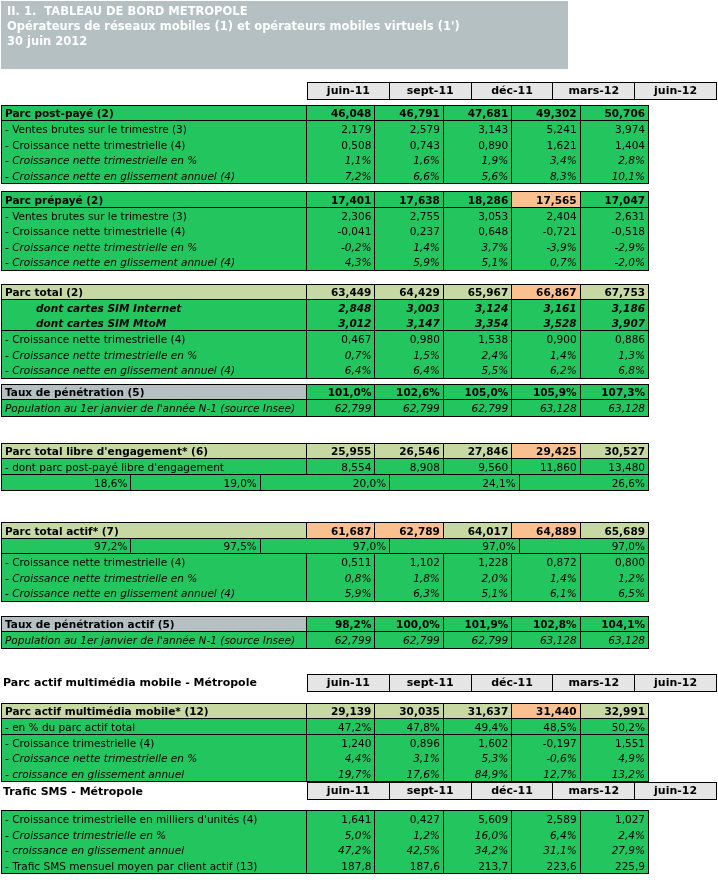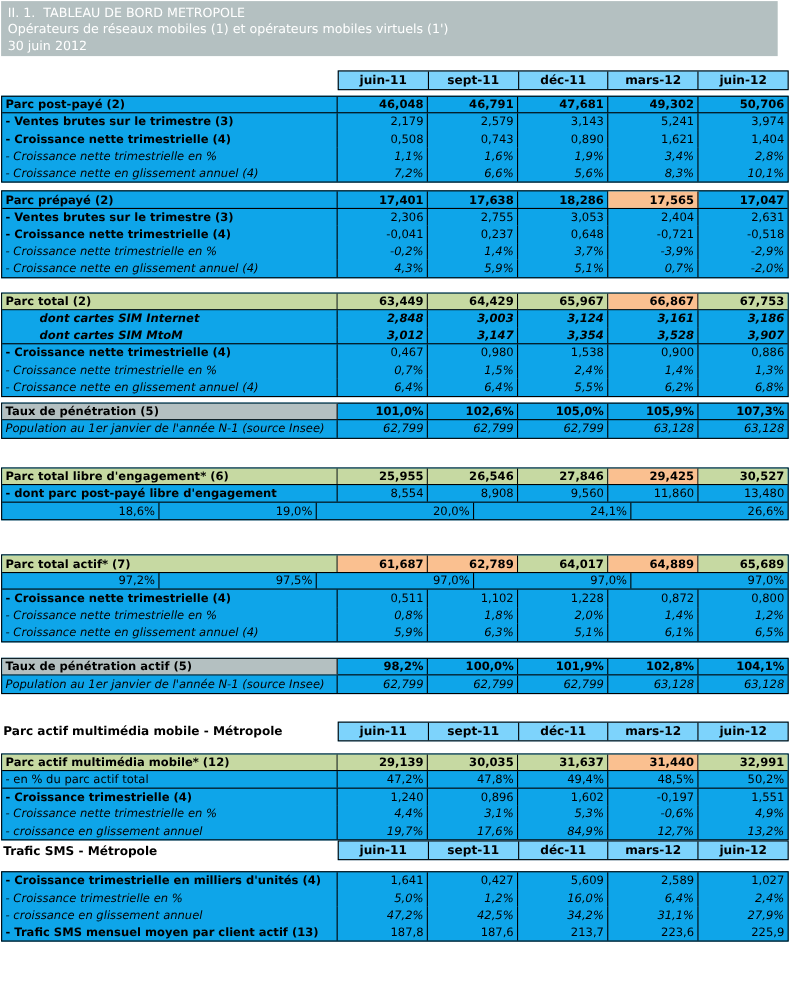--- a/index.html
+++ b/index.html
@@ -4,36 +4,36 @@
 <style>
   :root{
     --gray:#b4c0c1;
     --green:#c6d9a2;
     --orange:#fac090;
   }
   *{box-sizing:border-box;margin:0;padding:0}
   html,body{background:#fff}
   body{width:718px;height:893px;font-family:"DejaVu Sans","Liberation Sans",sans-serif;color:#000}
   .page{width:718px;padding:1px;position:relative}
-  .banner{width:706px;background:var(--gray);color:#fff;font-weight:400;font-size:11.5px;line-height:1.3;padding:3px 6px 2px 6px}
+  .banner{width:567px;background:var(--gray);color:#fff;font-weight:700;font-size:11.5px;line-height:1.3;padding:3px 6px 20px 6px}
   .banner div{white-space:pre-wrap}
   .group-row{display:flex;align-items:center}
   .group-spacer{flex:0 0 306px}
   .group-label{flex:0 0 306px;font-weight:700;font-size:11px;padding-left:2px}
-  .colcells{display:flex;flex:1;border:1px solid #000;background:#7dd3fc;height:18px}
+  .colcells{display:flex;flex:1;border:1px solid #000;background:#e5e5e5;height:18px}
   .ch{flex:1;border-right:1px solid #000;text-align:center;font-weight:700;font-size:11px;line-height:16px}
   .ch:last-child{border-right:none}
-  .tbl{width:716px;border:1px solid #000;background:#0ea5e9}
+  .tbl{width:648px;border:1px solid #000;background:#22c55e}
   .row{display:flex;height:15.5px;font-size:10.5px}
   .row.sep{border-bottom:1px solid #000}
   .lab{flex:0 0 305px;display:flex;align-items:center;padding-left:3px;border-right:1px solid #000;white-space:nowrap;overflow:hidden}
   .val{flex:1;display:flex;align-items:center;justify-content:flex-end;padding-right:3px;border-right:1px solid #000;white-space:nowrap}
   .val:last-child{border-right:none}
   .row.header .lab,.row.header .val{font-weight:700}
-  .row.bold .lab{font-weight:700}
+  .row.bold .lab{font-weight:400}
   .row.italic .lab,.row.italic .val{font-style:italic}
   .row.dont .lab{font-weight:700;font-style:italic;padding-left:34px}
   .row.dont .val{font-weight:700;font-style:italic}
   .bg-green{background:var(--green)}
   .bg-gray{background:var(--gray)}
   .bg-orange{background:var(--orange)}
   #ch-main{margin-top:13px}
   #t1{margin-top:5px}
   #t2{margin-top:7px}
   #t3{margin-top:13px}

